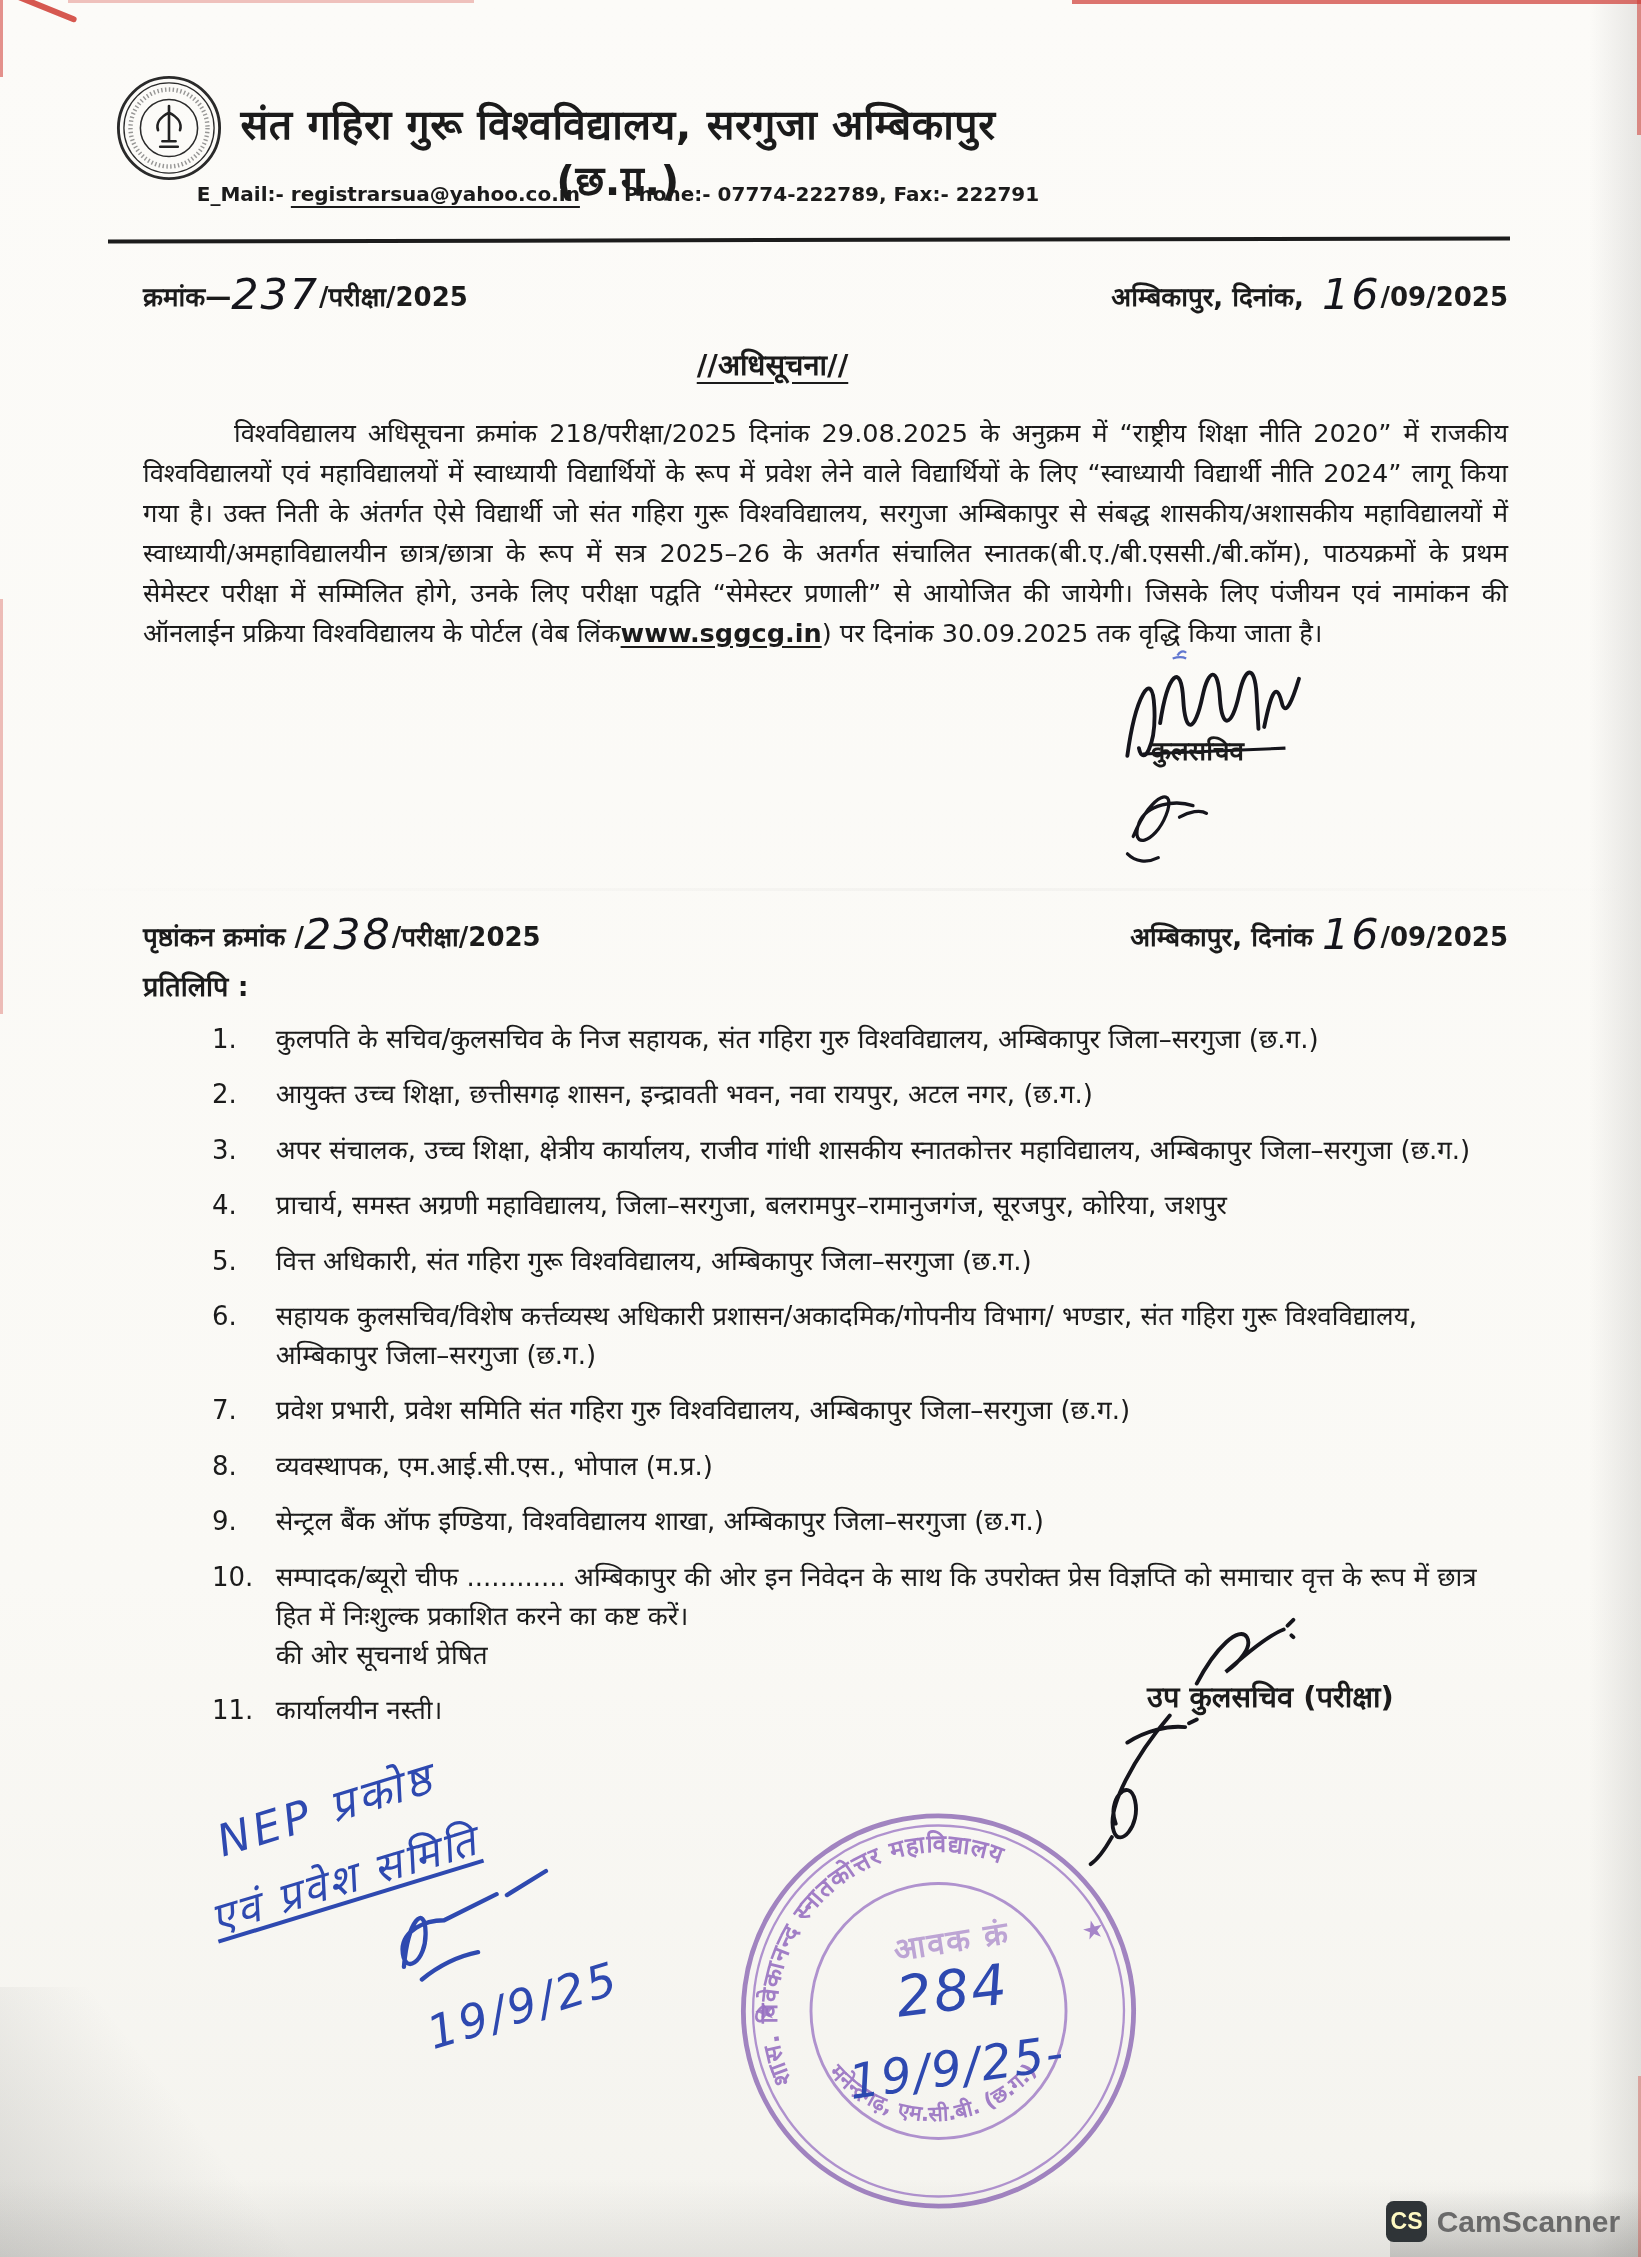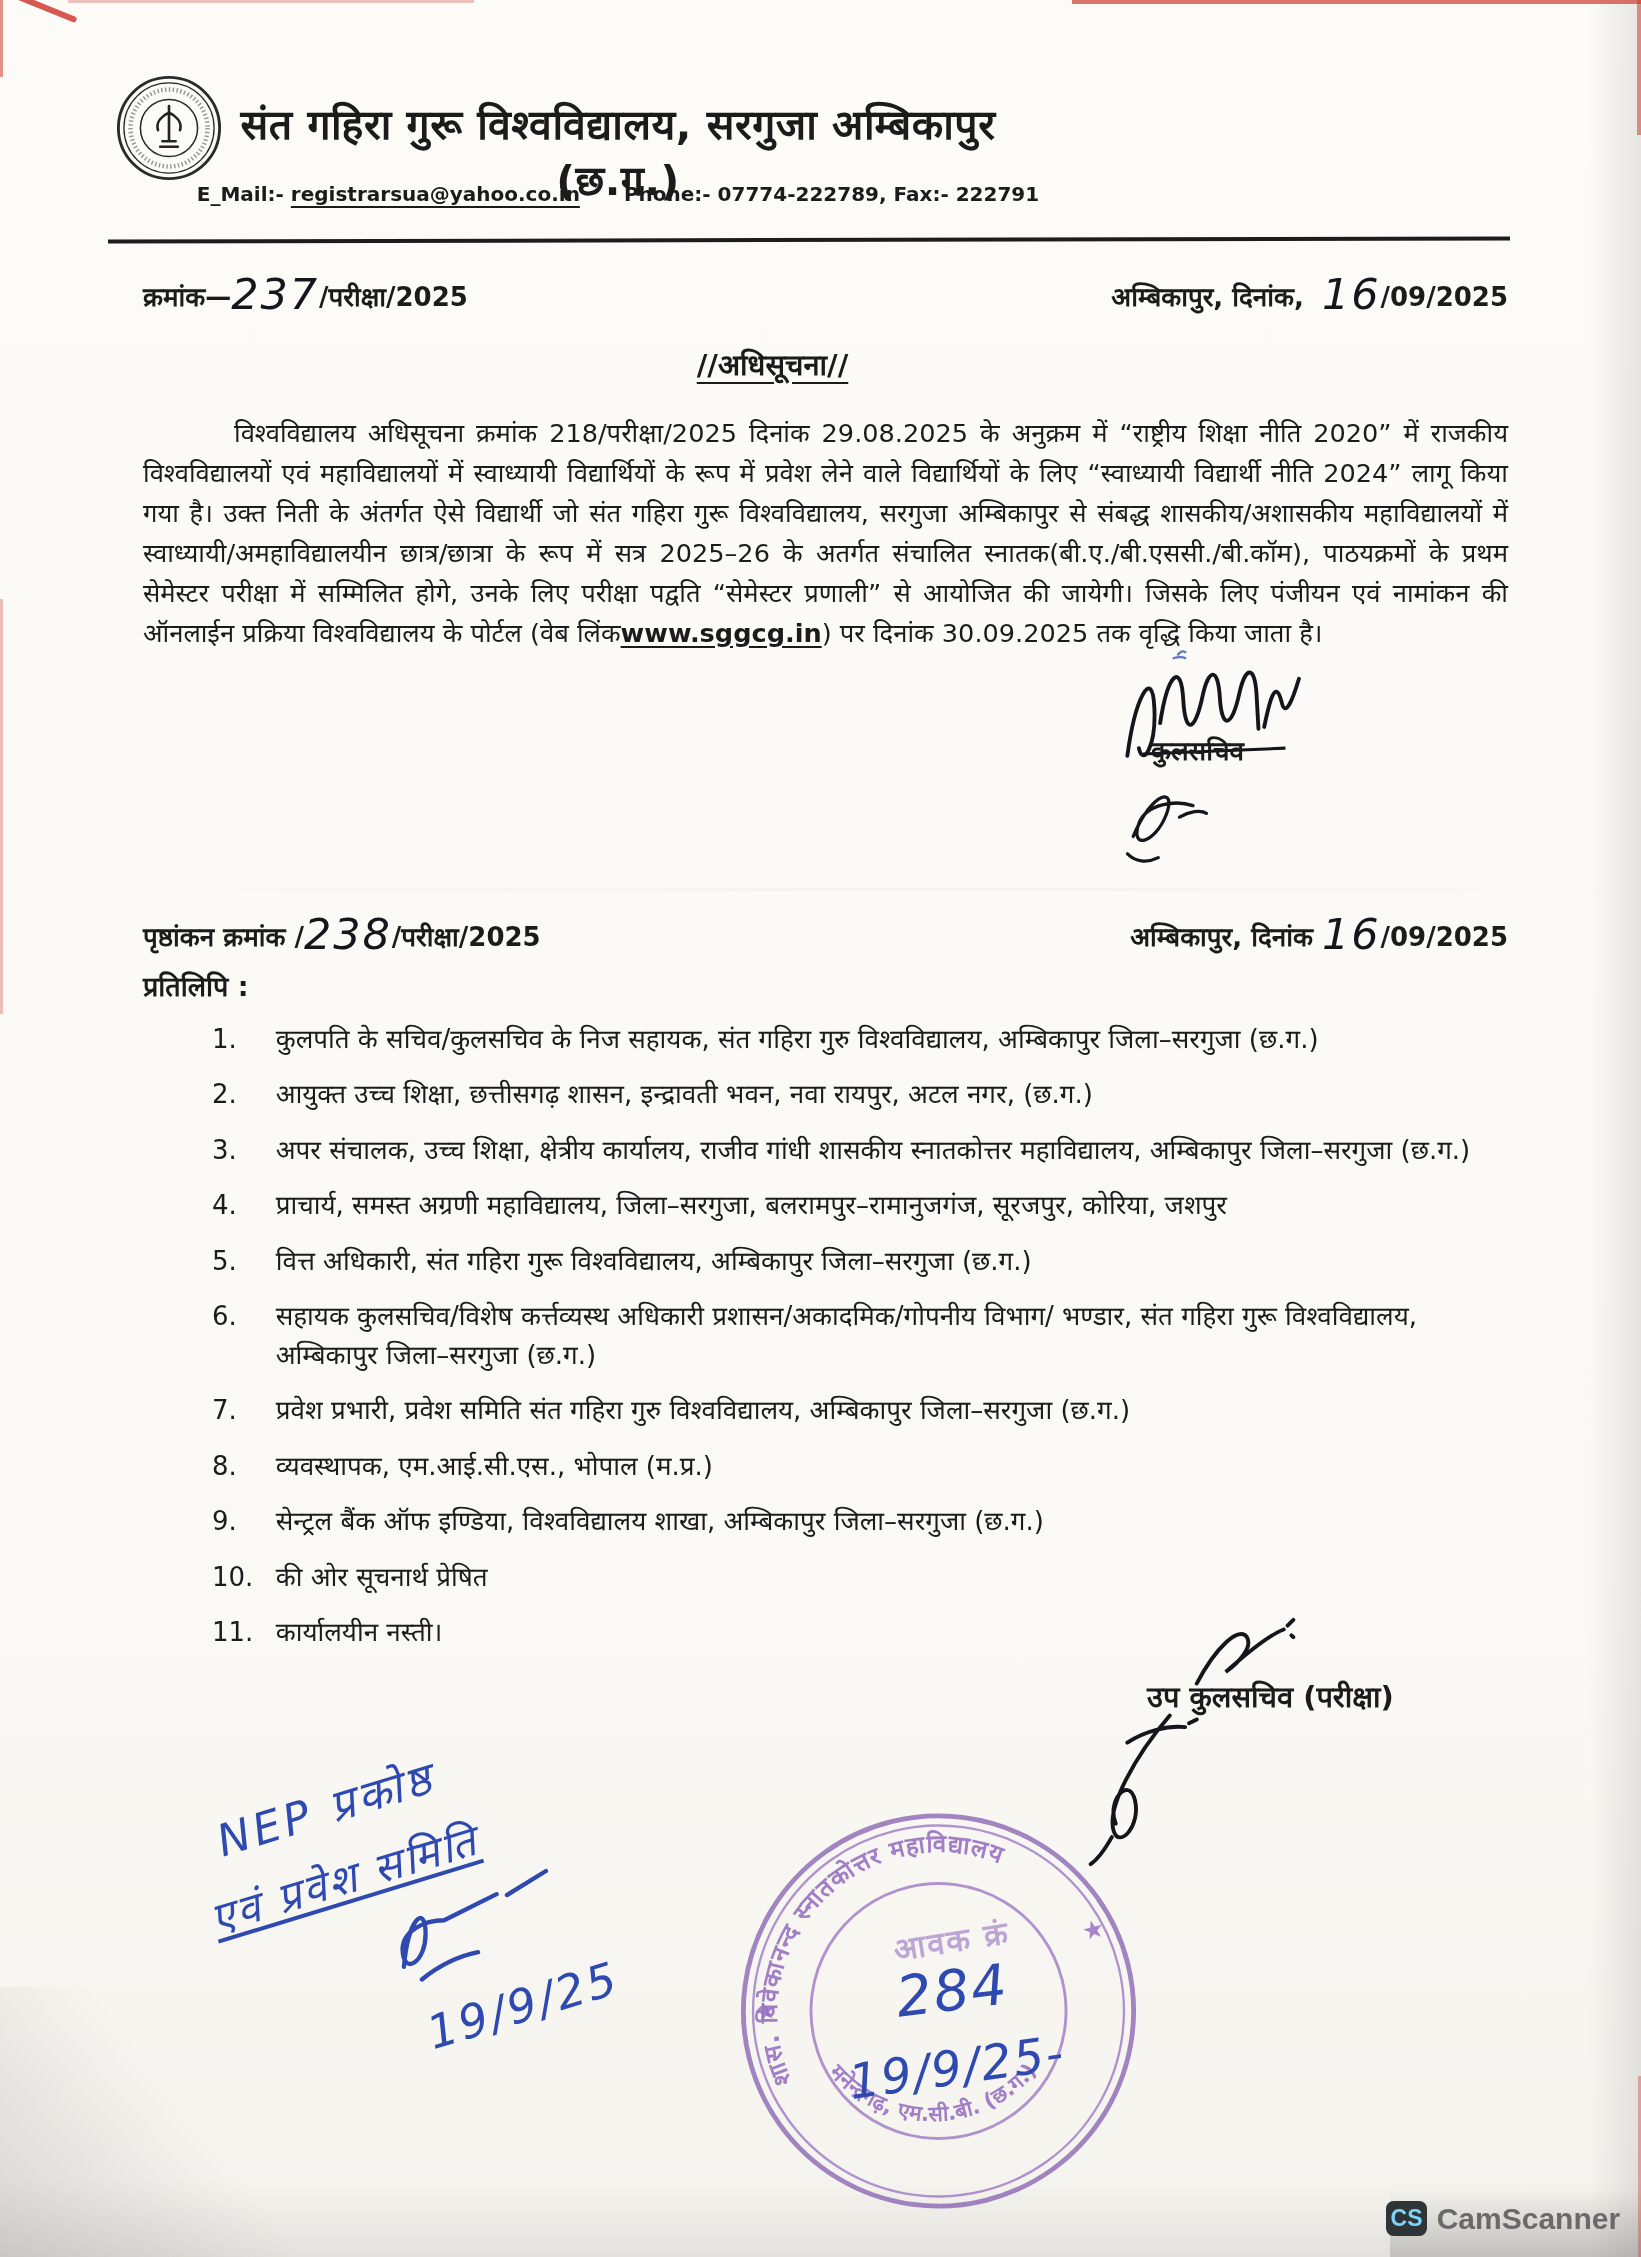--- a/index.html
+++ b/index.html
@@ -53,21 +53,21 @@
   .bn-l1{font-size:44px;letter-spacing:3.9px;font-style:italic;}
   .bn-l2{font-size:42px;letter-spacing:2.9px;font-style:italic;margin:13.5px 0 0 -29px;text-decoration:underline;text-underline-offset:5.8px;}
   .bn-date{font-size:46px;font-style:italic;letter-spacing:2.9px;margin:5.8px 0 0 145px;}
   
   .stamp-wrap{left:726px;top:1794px;width:425px;height:434px;transform:rotate(-14deg);opacity:.9;}
   .stamp-awak{left:893px;top:1919px;color:#8e63bd;font-size:31px;font-weight:600;transform:rotate(-9deg);opacity:.55;letter-spacing:1.9px;}
   .stamp-num{left:896px;top:1958px;font-size:56px;transform:rotate(-7deg);}
   .stamp-date{left:848px;top:2039px;font-size:48px;transform:rotate(-8deg);}
   
   .camscanner{left:1386px;top:2201px;display:flex;align-items:center;gap:9.7px;}
-  .cs-badge{width:41px;height:35px;background:#2f3437;color:#7dd3fc;font-weight:700;font-size:23px;border-radius:7.7px;display:flex;align-items:center;justify-content:center;font-family:"Liberation Sans",sans-serif;}
+  .cs-badge{width:41px;height:41px;background:#2f3437;color:#fef9c3;font-weight:700;font-size:23px;border-radius:7.7px;display:flex;align-items:center;justify-content:center;font-family:"Liberation Sans",sans-serif;}
   .cs-label{font-size:30px;color:#6a6a6a;font-weight:600;font-family:"Liberation Sans",sans-serif;}
 </style>
 </head>
 <body>
 
 <div class="page">
 
   <div class="abs shade-right"></div>
   <div class="abs fold-bl"></div>
   <div class="abs shade-bottom"></div>
@@ -166,21 +166,21 @@
     <div class="copy-row">
         <span class="copy-num">8.</span>
         <span class="copy-text">व्यवस्थापक, एम.आई.सी.एस., भोपाल (म.प्र.)</span>
       </div>
     <div class="copy-row">
         <span class="copy-num">9.</span>
         <span class="copy-text">सेन्ट्रल बैंक ऑफ इण्डिया, विश्वविद्यालय शाखा, अम्बिकापुर जिला–सरगुजा (छ.ग.)</span>
       </div>
     <div class="copy-row">
         <span class="copy-num">10.</span>
-      <span class="copy-text"><span class="copy-extra">की ओर सूचनार्थ प्रेषित</span></span>
+      <span class="copy-text"><span>सम्पादक/ब्यूरो चीफ ............ अम्बिकापुर की ओर इन निवेदन के साथ कि उपरोक्त प्रेस विज्ञप्ति को समाचार वृत्त के रूप में छात्र हित में निःशुल्क प्रकाशित करने का कष्ट करें।</span><span class="copy-extra">की ओर सूचनार्थ प्रेषित</span></span>
     </div>
     <div class="copy-row">
         <span class="copy-num">11.</span>
         <span class="copy-text">कार्यालयीन नस्ती।</span>
       </div>
   </div>
 
   <svg class="abs" style="left:1183px;top:1614px;width:126px;height:87px;" viewBox="0 0 130 90">
     <path d="M14 72 C 34 34,58 12,66 24 C 72 34,58 50,44 60 C 64 42,88 22,104 16 M108 12 l 6 -6 M112 22 l 2 2" fill="none" stroke="#15151c" stroke-width="4" stroke-linecap="round"></path>
   </svg>

